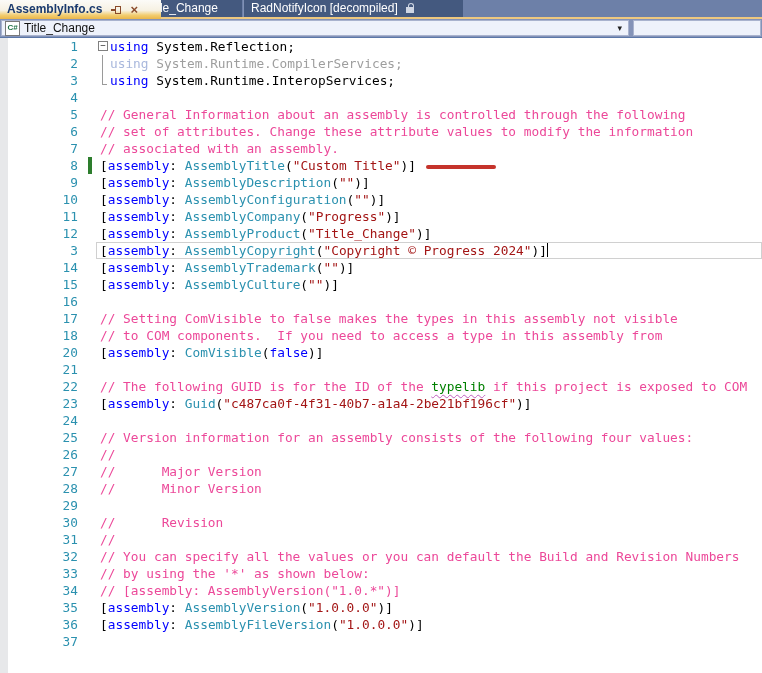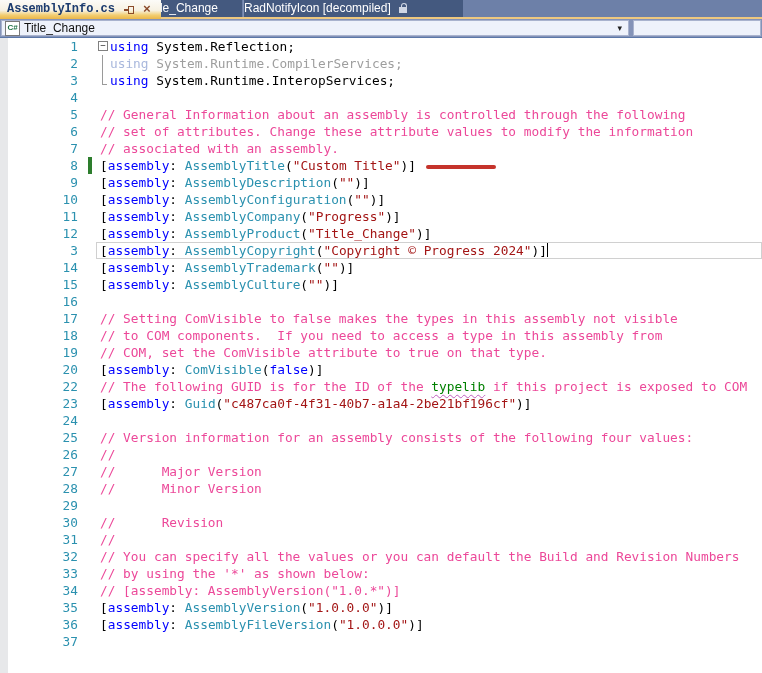--- a/index.html
+++ b/index.html
@@ -6,23 +6,23 @@
   #app{position:relative;width:762px;height:673px;background:#fff;overflow:hidden;
        font-family:"Liberation Sans",sans-serif;}
 
   
   .tabstrip{position:absolute;top:0;left:0;width:762px;height:19px;background:#6d80a8;}
   .tanline{position:absolute;top:17px;left:0;width:762px;height:2px;background:#eec87f;}
   .tab{position:absolute;top:0;height:17px;line-height:17px;font-size:12px;
        white-space:nowrap;overflow:hidden;cursor:default;}
   .tab-active{left:0;width:161px;height:19px;z-index:2;color:#1a3a6e;font-weight:bold;
        background:linear-gradient(#fcfbf8 0%,#f6f1e2 55%,#f2cd70 80%,#eab64a 100%);
-       display:flex;align-items:center;padding-left:7px;box-sizing:border-box;font-family:Liberation Mono, monospace;}
+       display:flex;align-items:center;padding-left:7px;box-sizing:border-box;}
   .tab-2{left:139px;width:103px;background:#44597f;color:#fff;padding-left:8px;box-sizing:border-box;}
-  .tab-3{left:243px;width:220px;background:#44597f;color:#fff;padding-left:0;box-sizing:border-box;
+  .tab-3{left:243px;width:220px;background:#44597f;color:#fff;padding-left:7px;box-sizing:border-box;
        border-left:1px solid #8091b5;display:flex;align-items:center;}
   .tab-active .lbl{flex:0 0 auto;}
   .pin{position:relative;width:13px;height:12px;display:inline-block;margin-left:9px;}
   .pin::before{content:"";position:absolute;left:0;top:5px;width:4px;height:2px;background:#8a4a2a;}
   .pin::after{content:"";position:absolute;left:4px;top:2px;width:4px;height:6px;
        border:1px solid #8a4a2a;background:transparent;}
   .closex{display:inline-block;margin-left:6px;color:#8a4a2a;font-weight:bold;
        font-size:13px;line-height:12px;}
   .lock{position:relative;width:10px;height:11px;display:inline-block;margin-left:8px;}
   .lock::before{content:"";position:absolute;left:2px;top:0;width:4px;height:4px;
@@ -115,22 +115,22 @@
         <div class="row"><span class="ln">9</span><span class="code"><span class="p">[</span><span class="k">assembly</span><span class="p">: </span><span class="t">AssemblyDescription</span><span class="p">(</span><span class="s">""</span><span class="p">)]</span></span></div>
         <div class="row"><span class="ln">10</span><span class="code"><span class="p">[</span><span class="k">assembly</span><span class="p">: </span><span class="t">AssemblyConfiguration</span><span class="p">(</span><span class="s">""</span><span class="p">)]</span></span></div>
         <div class="row"><span class="ln">11</span><span class="code"><span class="p">[</span><span class="k">assembly</span><span class="p">: </span><span class="t">AssemblyCompany</span><span class="p">(</span><span class="s">"Progress"</span><span class="p">)]</span></span></div>
         <div class="row"><span class="ln">12</span><span class="code"><span class="p">[</span><span class="k">assembly</span><span class="p">: </span><span class="t">AssemblyProduct</span><span class="p">(</span><span class="s">"Title_Change"</span><span class="p">)]</span></span></div>
         <div class="row"><div class="curline"></div><span class="ln">3</span><span class="code"><span class="p">[</span><span class="k">assembly</span><span class="p">: </span><span class="t">AssemblyCopyright</span><span class="p">(</span><span class="s">"Copyright © Progress 2024"</span><span class="p">)]</span><span class="caret"></span></span></div>
         <div class="row"><span class="ln">14</span><span class="code"><span class="p">[</span><span class="k">assembly</span><span class="p">: </span><span class="t">AssemblyTrademark</span><span class="p">(</span><span class="s">""</span><span class="p">)]</span></span></div>
         <div class="row"><span class="ln">15</span><span class="code"><span class="p">[</span><span class="k">assembly</span><span class="p">: </span><span class="t">AssemblyCulture</span><span class="p">(</span><span class="s">""</span><span class="p">)]</span></span></div>
         <div class="row"><span class="ln">16</span><span class="code"></span></div>
         <div class="row"><span class="ln">17</span><span class="code"><span class="c">// Setting ComVisible to false makes the types in this assembly not visible</span></span></div>
         <div class="row"><span class="ln">18</span><span class="code"><span class="c">// to COM components.  If you need to access a type in this assembly from</span></span></div>
-        <div class="row"><span class="ln">19</span><span class="code"><span class="c">// COM, set the ComVisible attribute to true on that type.</span></span></div>
         <div class="row"><span class="ln">20</span><span class="code"><span class="p">[</span><span class="k">assembly</span><span class="p">: </span><span class="t">ComVisible</span><span class="p">(</span><span class="k">false</span><span class="p">)]</span></span></div>
+        <div class="row"><span class="ln">21</span><span class="code"></span></div>
         <div class="row"><span class="ln">22</span><span class="code"><span class="c">// The following GUID is for the ID of the </span><span class="cq">typelib</span><span class="c"> if this project is exposed to COM</span></span></div>
         <div class="row"><span class="ln">23</span><span class="code"><span class="p">[</span><span class="k">assembly</span><span class="p">: </span><span class="t">Guid</span><span class="p">(</span><span class="s">"c487ca0f-4f31-40b7-a1a4-2be21bf196cf"</span><span class="p">)]</span></span></div>
         <div class="row"><span class="ln">24</span><span class="code"></span></div>
         <div class="row"><span class="ln">25</span><span class="code"><span class="c">// Version information for an assembly consists of the following four values:</span></span></div>
         <div class="row"><span class="ln">26</span><span class="code"><span class="c">//</span></span></div>
         <div class="row"><span class="ln">27</span><span class="code"><span class="c">//      Major Version</span></span></div>
         <div class="row"><span class="ln">28</span><span class="code"><span class="c">//      Minor Version</span></span></div>
         <div class="row"><span class="ln">29</span></div>
         <div class="row"><span class="ln">30</span><span class="code"><span class="c">//      Revision</span></span></div>
         <div class="row"><span class="ln">31</span><span class="code"><span class="c">//</span></span></div>

